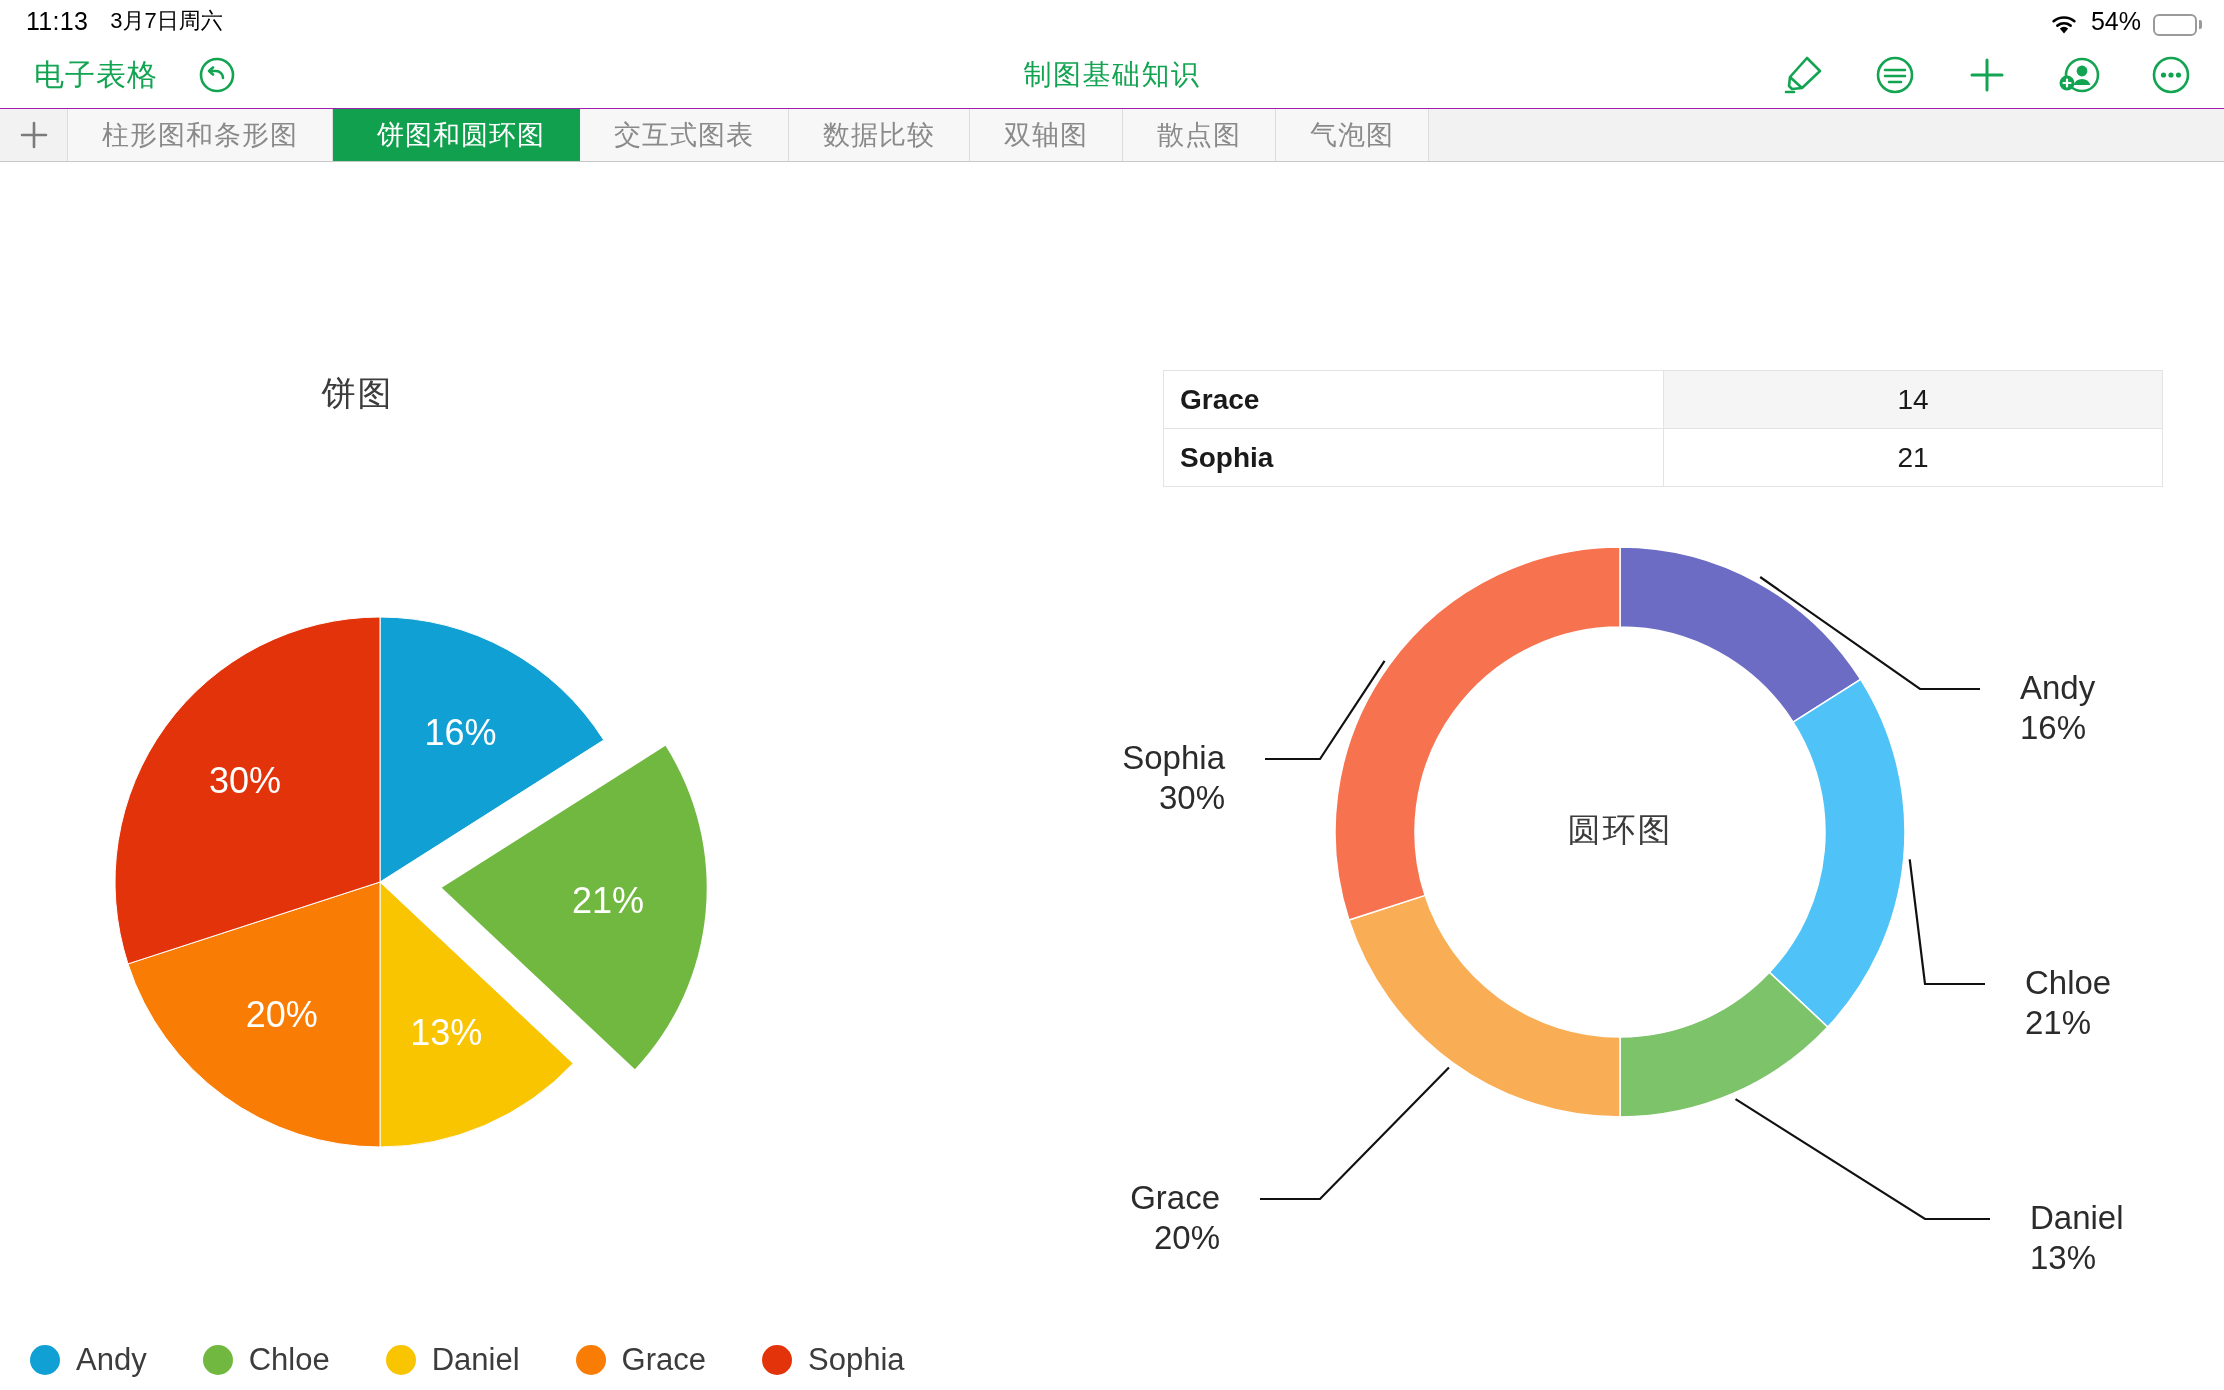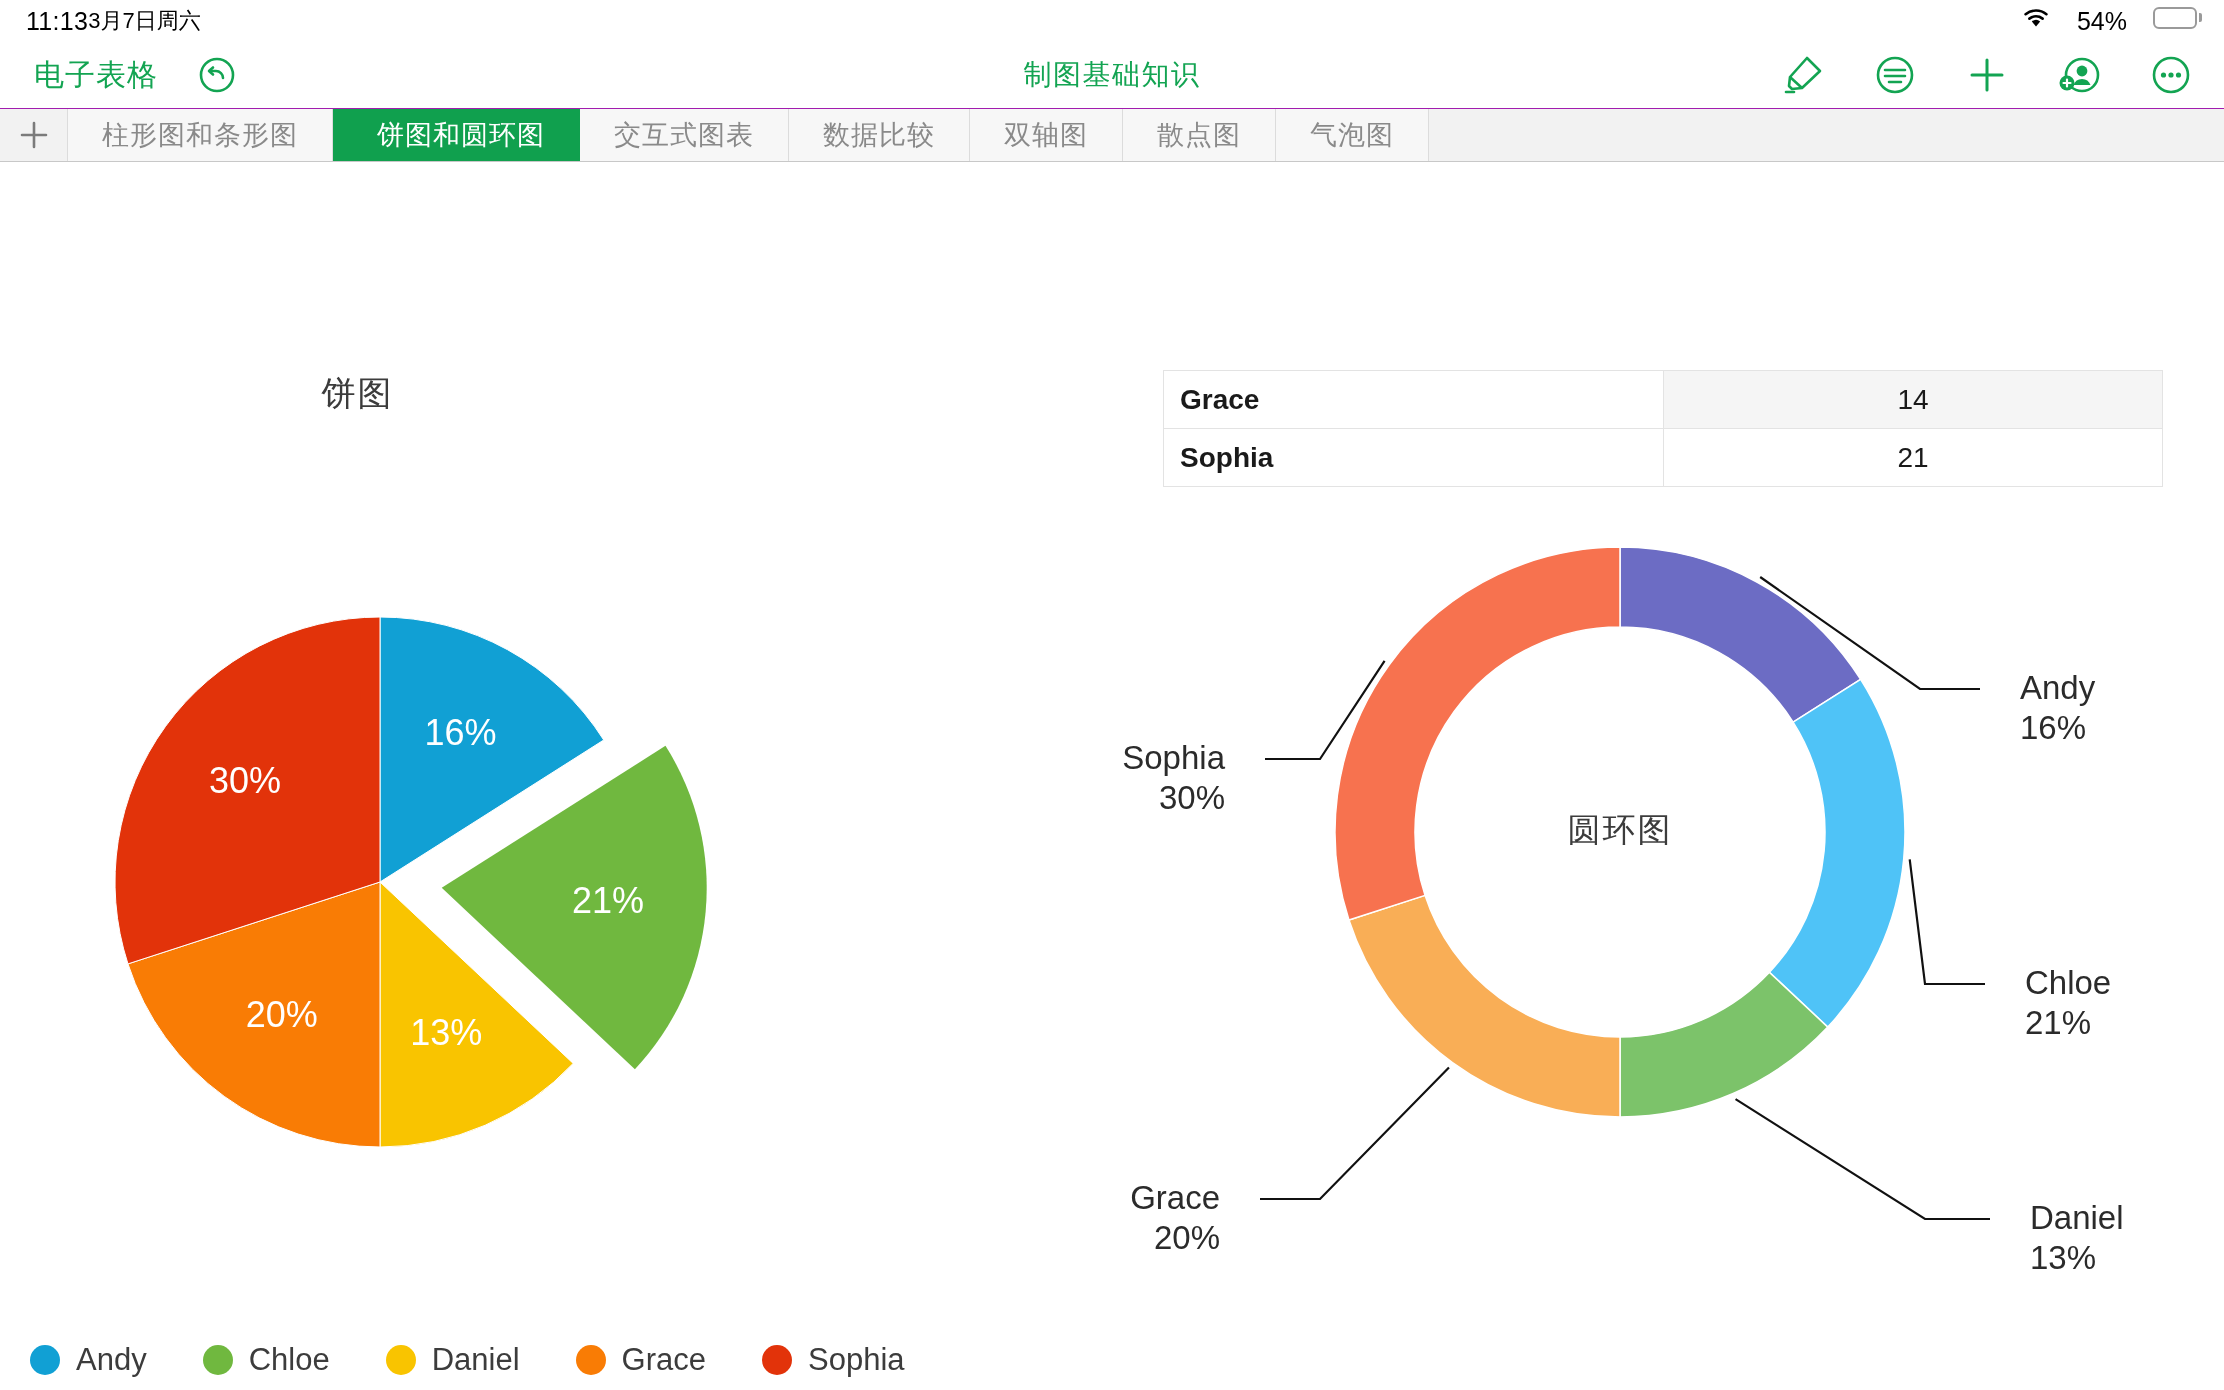--- a/index.html
+++ b/index.html
@@ -12,24 +12,24 @@
 
   
   .statusbar {
     height: 42px;
     display: flex;
     align-items: center;
     justify-content: space-between;
     padding: 0 22px 0 26px;
     background: #ffffff;
   }
-  .status-left { display: flex; align-items: flex-end; }
+  .status-left { display: flex; align-items: flex-end; gap: 22px; }
   .status-time { font-size: 25px; color: #000; font-weight: 400; letter-spacing: .3px; }
   .status-date { font-size: 22px; color: #000; font-weight: 400; }
-  .status-right { display: flex; align-items: flex-start; gap: 26px; }
+  .status-right { display: flex; align-items: flex-end; gap: 12px; }
   .wifi-icon { width: 30px; height: 22px; display: block; }
   .batt-pct { font-size: 25px; color: #000; }
   .batt-wrap { display: flex; align-items: center; }
   .batt-body {
     width: 44px; height: 22px;
     border: 2px solid #9a9a9a; border-radius: 6px;
     padding: 2px; position: relative;
   }
   .batt-fill { height: 100%; background: #000; border-radius: 3px; width: 54%; }
   .batt-cap { width: 3px; height: 9px; background: #9a9a9a; border-radius: 0 2px 2px 0; margin-left: 2px; }

